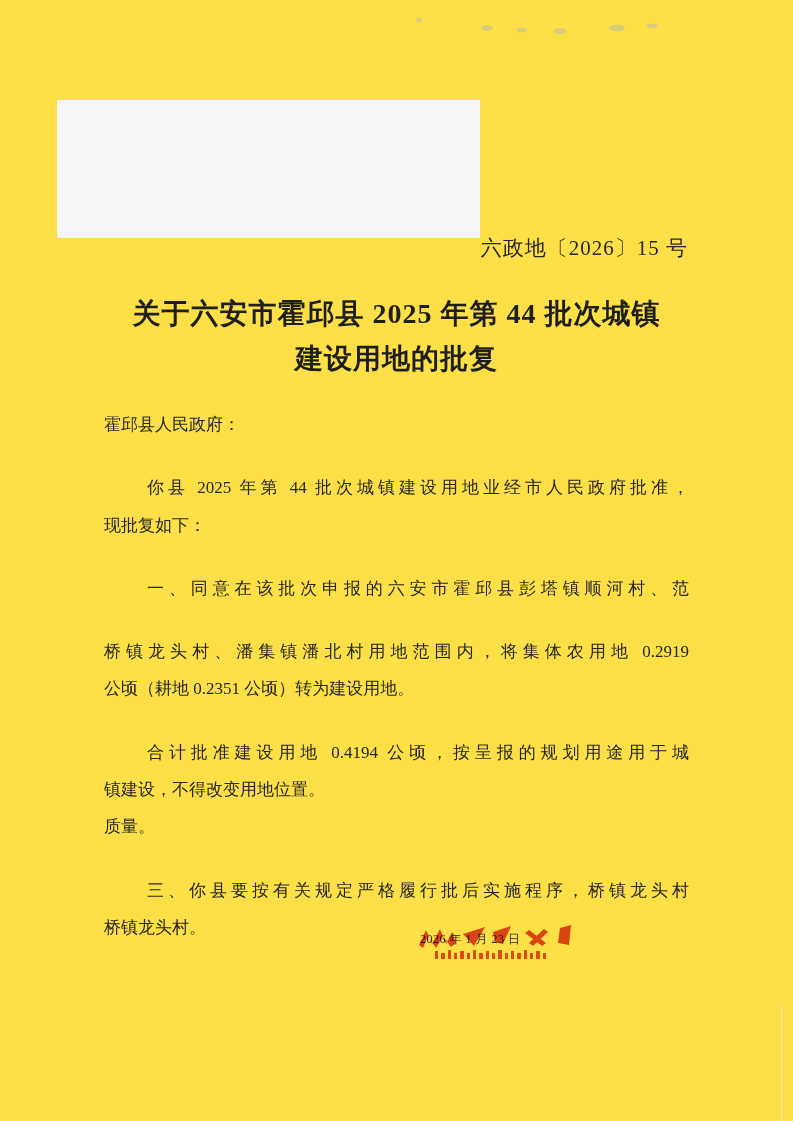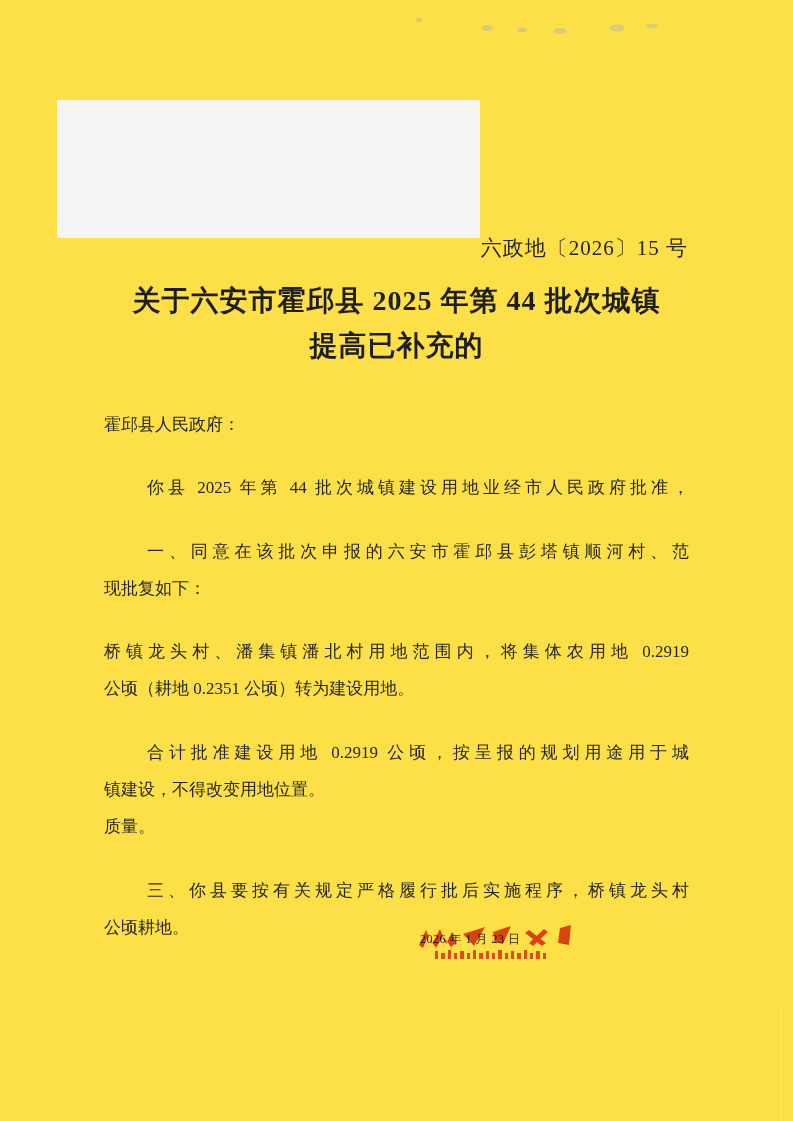--- a/index.html
+++ b/index.html
@@ -14,21 +14,21 @@
   .letterhead-box{
     position:absolute;left:57px;top:100px;width:423px;height:138px;
     background:#f5f5f6;
   }
   .top-smudges{position:absolute;left:405px;top:10px;width:280px;height:34px;}
   .doc-number{
     position:absolute;top:234px;right:105px;
     font-size:21px;letter-spacing:1px;white-space:nowrap;
   }
   .title{
-    position:absolute;left:40px;right:40px;top:278px;
+    position:absolute;left:40px;right:40px;top:291px;
     text-align:center;font-weight:700;font-size:28px;line-height:45px;
     letter-spacing:1px;color:#1e1e1e;
   }
   .body-text{
     position:absolute;left:104px;top:406px;width:585px;
     font-size:17px;line-height:37.3px;
   }
   .bl{white-space:nowrap;}
   .bl.jst{white-space:normal;text-align:justify;text-align-last:justify;margin-top:26px;}
   .bl.ind{padding-left:43px;}
@@ -61,35 +61,35 @@
       <ellipse cx="247" cy="16" rx="6" ry="2.5"></ellipse>
     </g>
   </svg>
 
   <div class="letterhead-box"></div>
 
   <div class="doc-number">六政地〔2026〕15 号</div>
 
   <div class="title">
     <div>关于六安市霍邱县 2025 年第 44 批次城镇</div>
-    <div>提高已补充的</div>
+    <div>建设用地的批复</div>
   </div>
 
   <div class="body-text">
     <div class="bl">霍邱县人民政府：</div>
     <div class="bl jst ind">你县 2025 年第 44 批次城镇建设用地业经市人民政府批准，</div>
+    <div class="bl">现批复如下：</div>
     <div class="bl jst ind">一、同意在该批次申报的六安市霍邱县彭塔镇顺河村、范</div>
-    <div class="bl">现批复如下：</div>
     <div class="bl jst">桥镇龙头村、潘集镇潘北村用地范围内，将集体农用地 0.2919</div>
     <div class="bl">公顷（耕地 0.2351 公顷）转为建设用地。</div>
-    <div class="bl jst ind">合计批准建设用地 0.2919 公顷，按呈报的规划用途用于城</div>
+    <div class="bl jst ind">合计批准建设用地 0.4194 公顷，按呈报的规划用途用于城</div>
     <div class="bl">镇建设，不得改变用地位置。</div>
     <div class="bl">质量。</div>
     <div class="bl jst ind">三、你县要按有关规定严格履行批后实施程序，桥镇龙头村</div>
-    <div class="bl">公顷耕地。</div>
+    <div class="bl">桥镇龙头村。</div>
   </div>
 
   <div class="date-line">2026 年 1 月 23 日</div>
 
   <svg class="red-marks" viewBox="0 0 172 44">
     <g fill="#d63529" stroke="none" opacity="0.88">
 
       <path d="M6,22 L13,7 L19,21 L27,6 L33,21 L39,9 L43,20 L38,24 L30,13 L23,25 L15,13 L10,25 Z"></path>
 
       <polygon points="50,11 72,4 61,23"></polygon>

